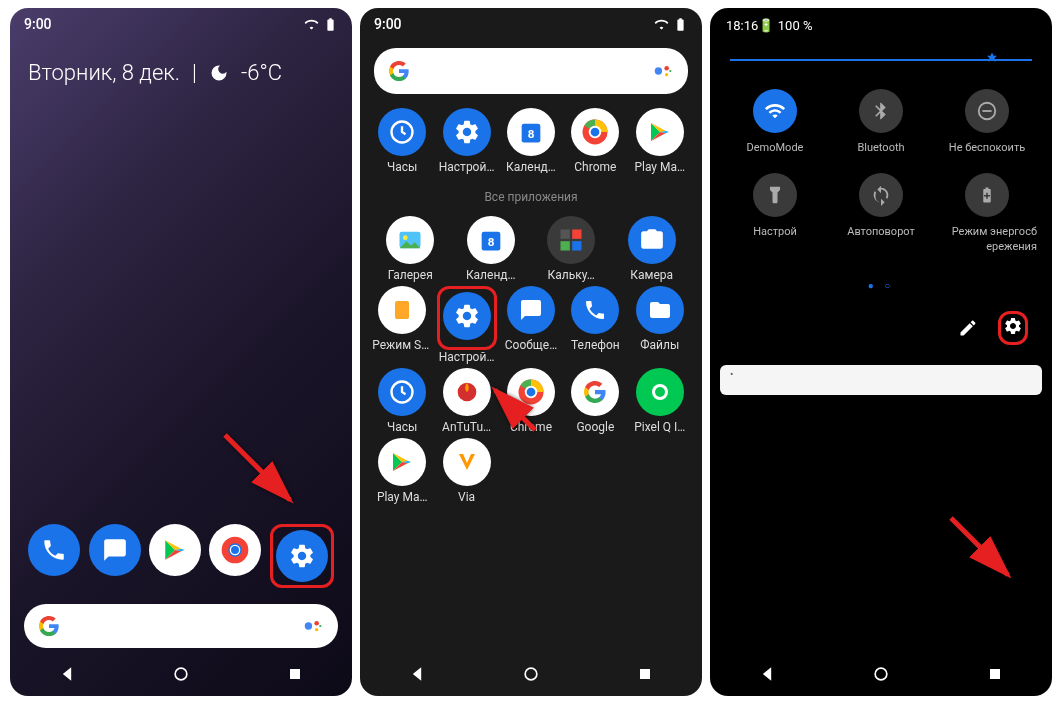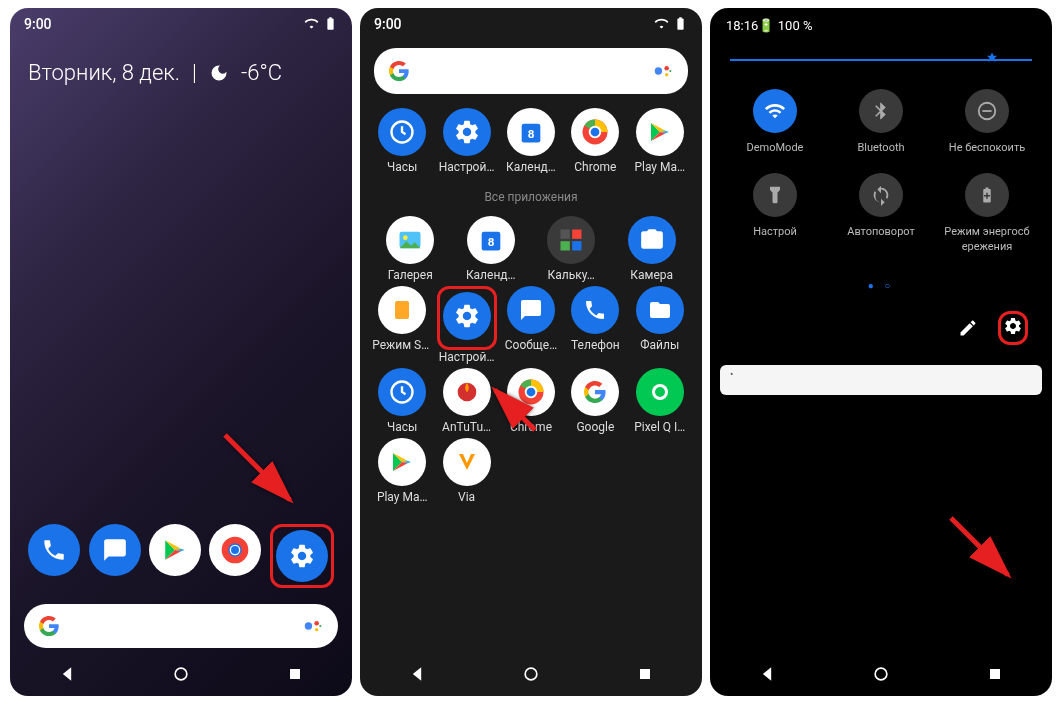--- a/index.html
+++ b/index.html
@@ -2,21 +2,21 @@
 <html><head>
 <meta charset="utf-8">
 <style>
 *{margin:0;padding:0;box-sizing:border-box;font-family:Roboto,Arial,sans-serif}
 body{background:#fff;width:1064px;height:704px;display:flex;gap:8px;padding:8px 10px}
 .phone{width:342px;height:688px;border-radius:18px;overflow:hidden;position:relative;color:#fff}
 .p1{background:linear-gradient(135deg,#4a3d6b 0%,#2d2442 30%,#1a1428 60%,#0d0a18 100%)}
 .p2{background:#1a1a1a}
 .p3{background:#000}
 
-.statusbar{display:flex;justify-content:space-between;align-items:flex-start;padding:8px 14px;font-size:14px;font-weight:500}
+.statusbar{display:flex;justify-content:space-between;align-items:flex-end;padding:8px 14px;font-size:14px;font-weight:500}
 .statusbar .ricons{display:flex;gap:4px;align-items:center}
 .statusbar svg{width:15px;height:15px;fill:#fff}
 
 .widget{padding:20px 18px;font-size:22px;font-weight:300;display:flex;align-items:center;gap:12px}
 
 .dock{position:absolute;bottom:108px;left:0;right:0;display:flex;justify-content:space-around;padding:0 14px}
 .dock .app{width:52px;height:52px;border-radius:26px;display:flex;align-items:center;justify-content:center}
 
 .searchbar{position:absolute;bottom:48px;left:14px;right:14px;height:44px;background:#fff;border-radius:22px;display:flex;align-items:center;justify-content:space-between;padding:0 14px}
 
@@ -38,21 +38,21 @@
 .arrow svg{filter:drop-shadow(0 0 2px rgba(0,0,0,0.6))}
 
 .p3 .sb3{display:flex;padding:10px 16px;font-size:13px}
 
 .slider{margin:16px 20px 28px;height:2px;background:#1a73e8;position:relative}
 .slider .thumb{position:absolute;right:30px;top:-9px;width:20px;height:20px}
 
 .qs{display:flex;justify-content:space-around;padding:0 12px;margin-bottom:18px}
 .qscell{display:flex;flex-direction:column;align-items:center;width:100px}
 .qscell .qic{width:44px;height:44px;border-radius:22px;display:flex;align-items:center;justify-content:center;margin-bottom:8px}
-.qscell .qlbl{font-size:11px;color:#bbb;text-align:center;line-height:1.3}
+.qscell .qlbl{font-size:11px;color:#bbb;text-align:right;line-height:1.3}
 .qon{background:#1a73e8}
 .qoff{background:#3a3a3a}
 
 .dots{text-align:center;padding:8px 0;color:#1a73e8;font-size:10px;letter-spacing:4px}
 .qsfoot{display:flex;justify-content:flex-end;gap:20px;padding:12px 24px 16px;align-items:center}
 .qsfoot svg{width:20px;height:20px;fill:#fff}
 
 .notif{background:#f5f5f5;border-radius:6px;margin:4px 10px;height:30px;padding:4px 10px;color:#666;font-size:10px}
 
 .gicon{width:22px;height:22px}

